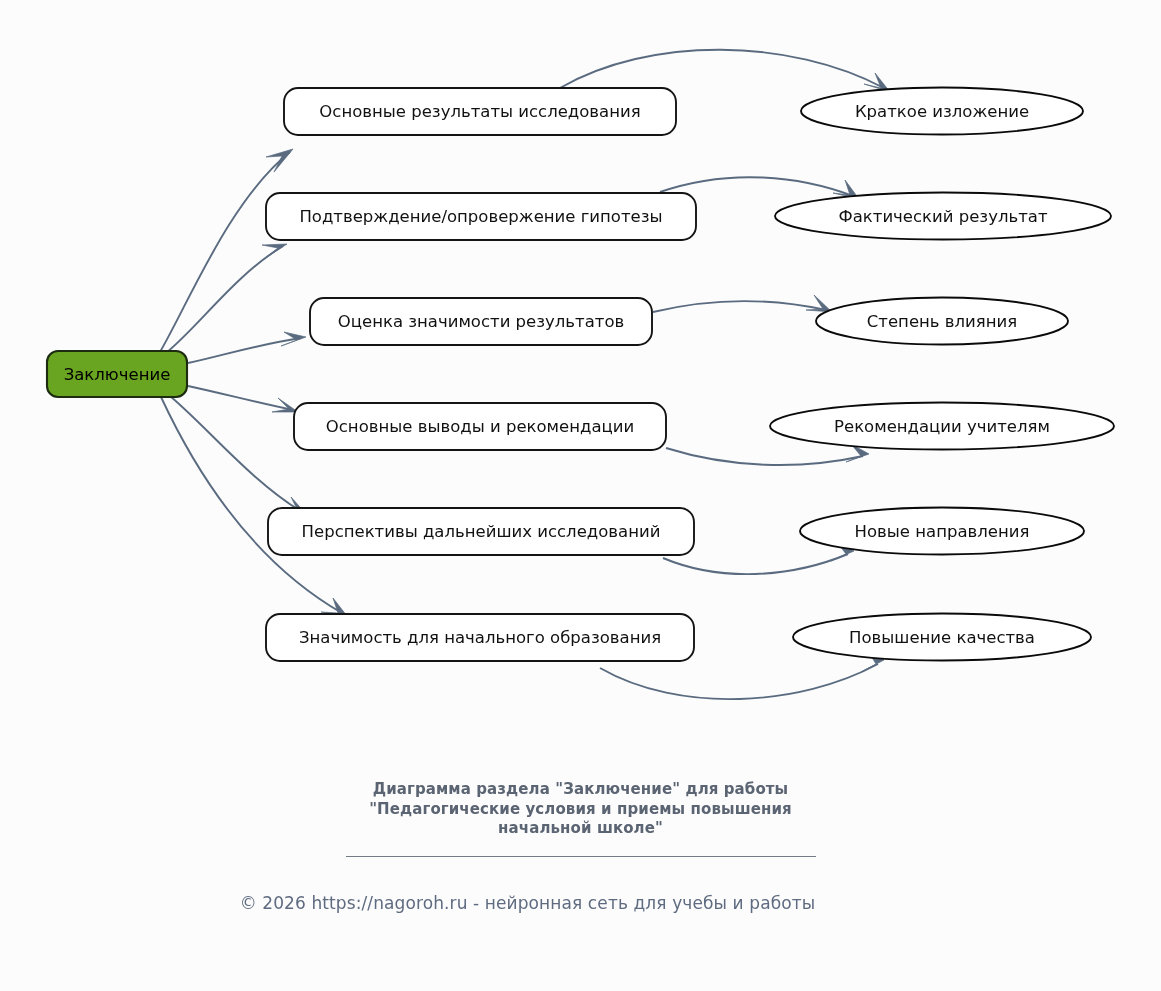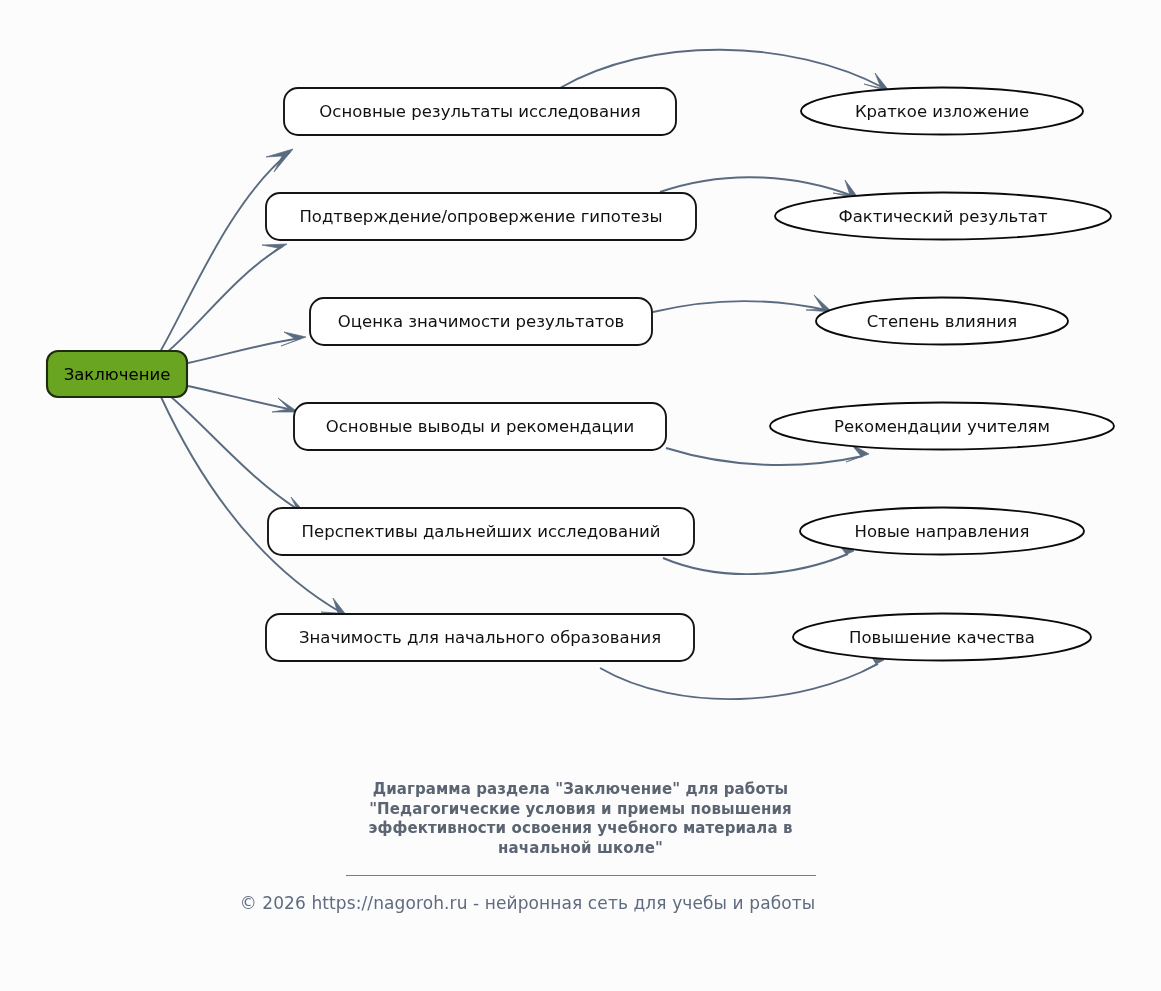--- a/index.html
+++ b/index.html
@@ -204,20 +204,19 @@
   <g>
     <ellipse class="node-shape-ellipse" cx="942" cy="637" rx="149" ry="23.5"></ellipse>
     <text class="node-label" x="942" y="638">Повышение качества</text>
   </g>
 
 </svg>
 
 <div class="caption-block">
   <div class="caption-line">Диаграмма раздела "Заключение" для работы</div>
   <div class="caption-line">"Педагогические условия и приемы повышения</div>
-  <div class="caption-line">эффективности освоения учебного материала в</div>
   <div class="caption-line">начальной школе"</div>
   <div class="divider-rule"></div>
 </div>
 
 <div class="footer-block">
   <div class="footer-text">© 2026 https://nagoroh.ru - нейронная сеть для учебы и работы</div>
 </div>
 
 </body></html>

